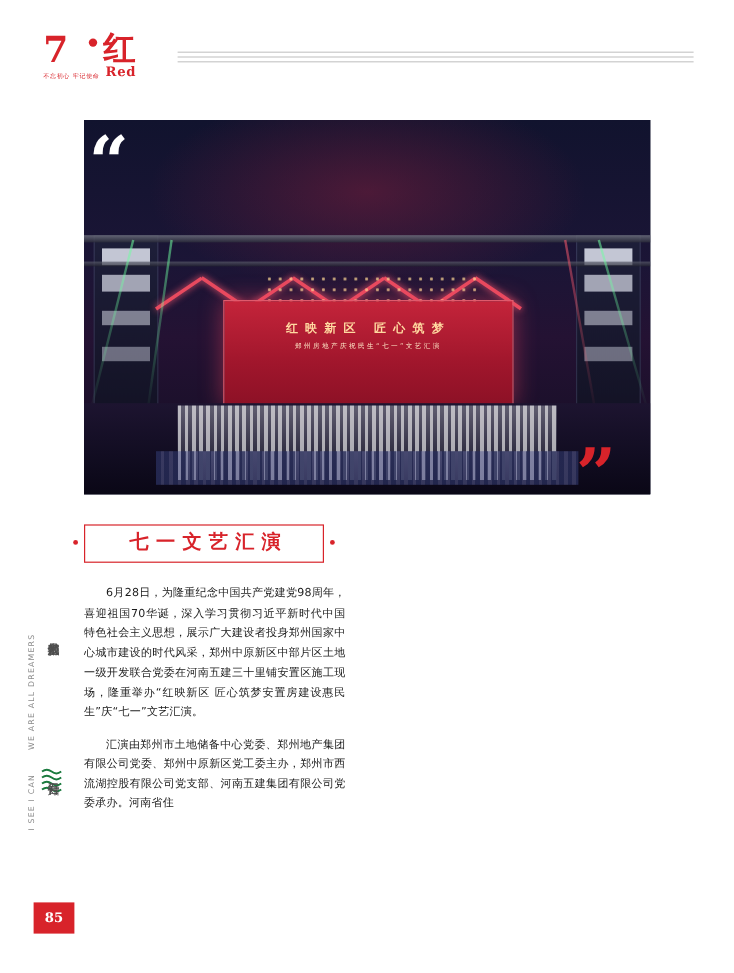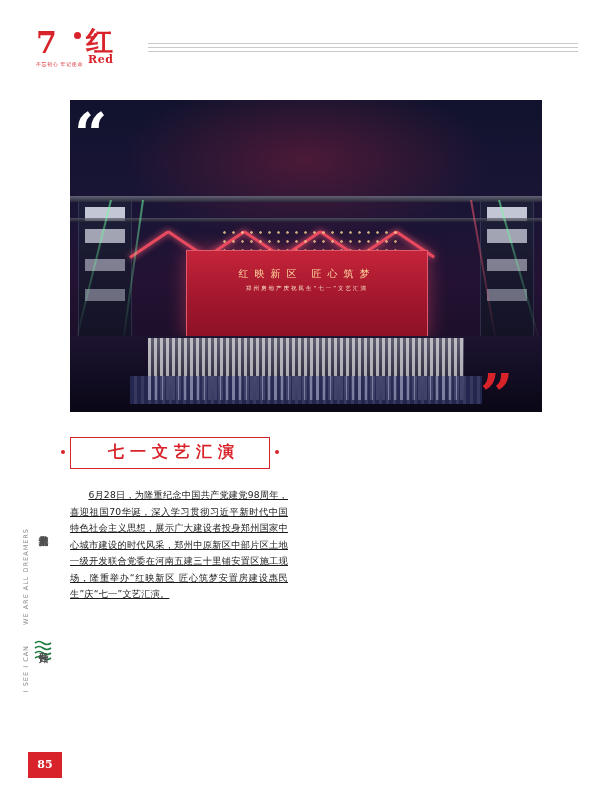--- a/index.html
+++ b/index.html
@@ -174,21 +174,21 @@
     overflow: hidden;
   }
   .screen-title {
     position: absolute;
     left: 0; right: 0;
     top: 16px;
     text-align: center;
     color: #ffd9a0;
     font-size: 10px;
     letter-spacing: 6px;
-    font-weight: normal;
+    font-weight: bold;
   }
   .screen-sub {
     position: absolute;
     left: 0; right: 0;
     top: 34px;
     text-align: center;
     color: #ffe9c8;
     font-size: 5.5px;
     letter-spacing: 2px;
   }
@@ -310,21 +310,21 @@
   .col {
     position: absolute;
     top: 487px;
     width: 218px;
     font-size: 9.2px;
     line-height: 16.5px;
     color: #1b1b1b;
     text-align: justify;
     letter-spacing: 0.2px;
   }
-  .col p { margin: 0 0 10px 0; text-indent: 2em; text-decoration: underline; }
+  .col p { margin: 0 0 10px 0; text-indent: 2em; }
   .col-left { left: 70px; }
   .col-right { left: 304px; }
 
   
   .side-en {
     position: absolute;
     left: 22px;
     top: 528px;
     width: 12px;
     font-size: 6.5px;
@@ -473,20 +473,21 @@
 
   <div class="title-block">
     <div class="title-border"></div>
     <div class="title-text">七一文艺汇演</div>
     <div class="title-dot l"></div>
     <div class="title-dot r"></div>
   </div>
 
   <div class="col col-left">
     <p>6月28日，为隆重纪念中国共产党建党98周年，喜迎祖国70华诞，深入学习贯彻习近平新时代中国特色社会主义思想，展示广大建设者投身郑州国家中心城市建设的时代风采，郑州中原新区中部片区土地一级开发联合党委在河南五建三十里铺安置区施工现场，隆重举办“红映新区    匠心筑梦安置房建设惠民生”庆“七一”文艺汇演。</p>
+    <p>汇演由郑州市土地储备中心党委、郑州地产集团有限公司党委、郑州中原新区党工委主办，郑州市西流湖控股有限公司党支部、河南五建集团有限公司党委承办。河南省住</p>
   </div>
 
   <div class="side-en">WE ARE ALL DREAMERS</div>
   <div class="side-cn">我们都是追梦人</div>
 
   <div class="side-wave w2">
     <svg width="20" height="22" viewBox="0 0 20 22">
       <path d="M2 3 q4 -3 8 0 q4 3 8 0" stroke="#1b7a3e" stroke-width="1.6" fill="none"></path>
       <path d="M2 8 q4 -3 8 0 q4 3 8 0" stroke="#1b7a3e" stroke-width="1.6" fill="none"></path>
       <path d="M2 13 q4 -3 8 0 q4 3 8 0" stroke="#1b7a3e" stroke-width="1.6" fill="none"></path>

